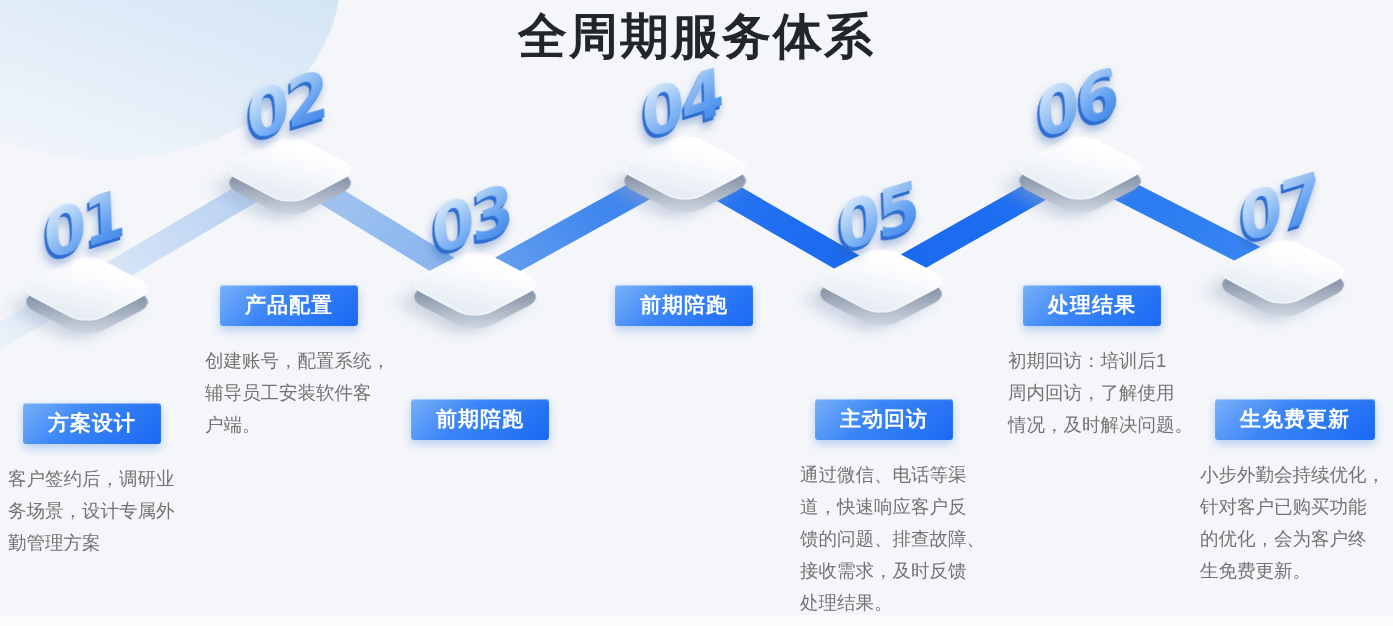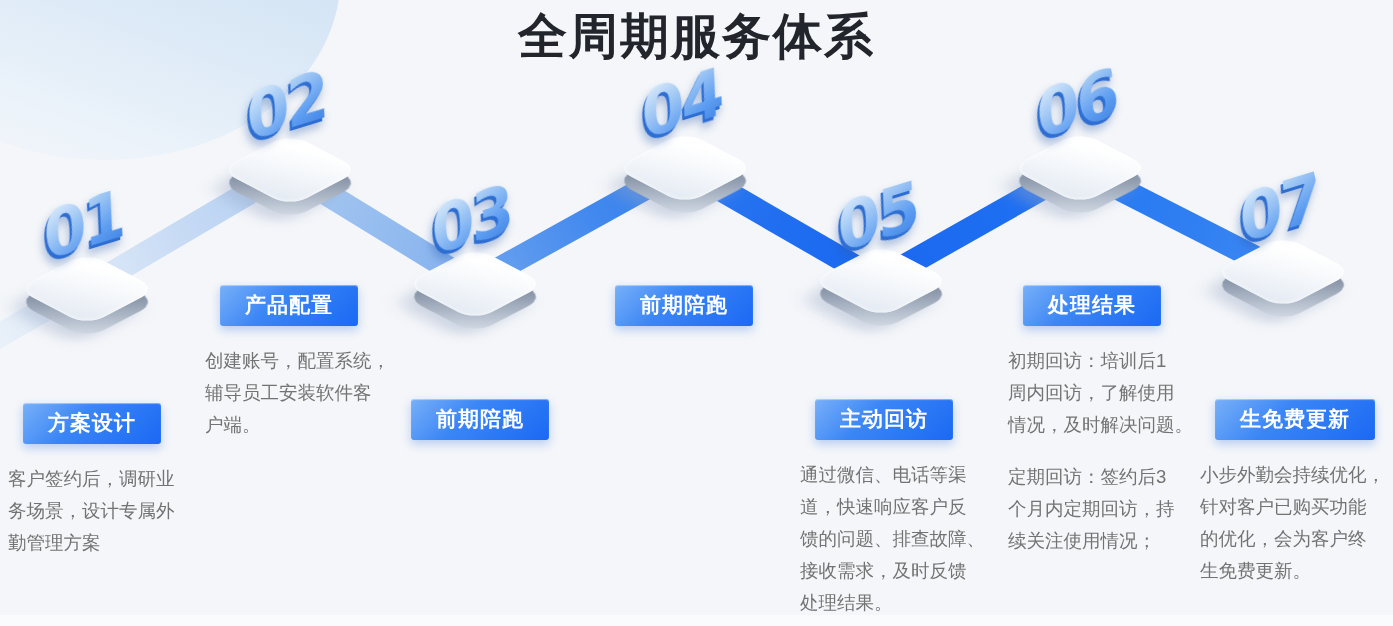--- a/index.html
+++ b/index.html
@@ -134,21 +134,20 @@
       <div class="col col-5"><div class="badge">主动回访</div><div class="desc">
           <p>通过微信、电话等渠<br>道，快速响应客户反<br>馈的问题、排查故障、<br>接收需求，及时反馈<br>处理结果。</p>
         </div></div>
       <div class="platform plat-6">
         <div class="plat-side"></div>
         <div class="plat-top"></div>
         <div class="plat-num">06</div>
       </div>
       <div class="col col-6"><div class="badge">处理结果</div><div class="desc">
           <p>初期回访：培训后1<br>周内回访，了解使用<br>情况，及时解决问题。</p>
-          <p>定期回访：签约后3<br>个月内定期回访，持<br>续关注使用情况；</p>
         </div></div>
       <div class="platform plat-7">
         <div class="plat-side"></div>
         <div class="plat-top"></div>
         <div class="plat-num">07</div>
       </div>
       <div class="col col-7"><div class="badge">生免费更新</div><div class="desc">
           <p>小步外勤会持续优化，<br>针对客户已购买功能<br>的优化，会为客户终<br>生免费更新。</p>
         </div></div>
     </div>

